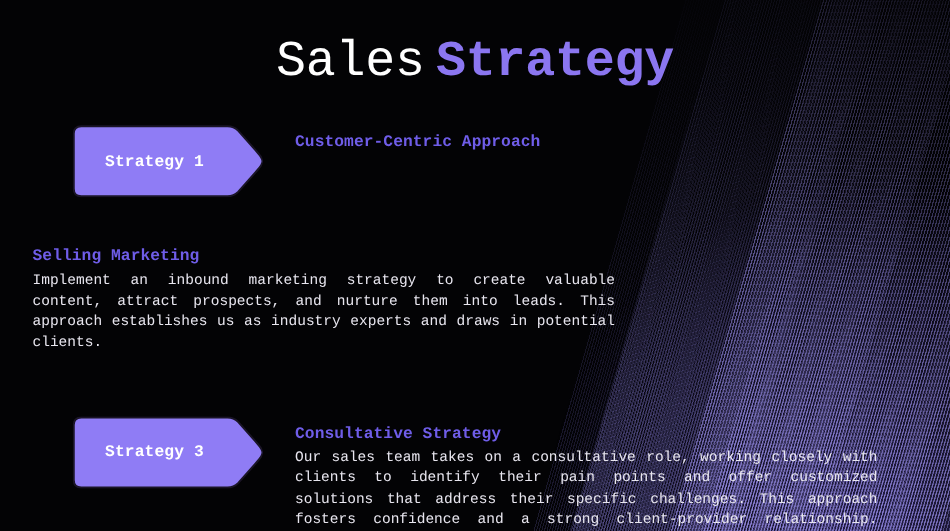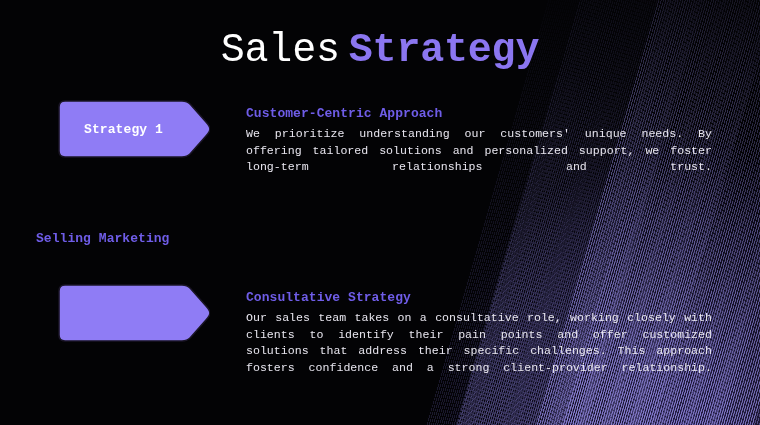--- a/index.html
+++ b/index.html
@@ -136,21 +136,21 @@
     height: 58px;
     display: flex;
     align-items: center;
     font-size: 13px;
     font-weight: 700;
     color: #ffffff;
     letter-spacing: 0.1px;
   }
 
   .text-col {
-    margin-left: 36px;
+    margin-left: 26px;
     width: 466px;
     flex: 0 0 auto;
   }
   .row-heading {
     font-size: 13px;
     font-weight: 700;
     color: #6f5de8;
     margin: 6px 0 5px 0;
     letter-spacing: 0.05px;
   }
@@ -194,35 +194,36 @@
 
     <div class="row">
       <div class="badge-wrap">
         <svg class="badge-svg" viewBox="0 0 152 58">
           <path d="M7,1 L124,1 Q129,1 132.5,4.5 L148,22 Q152,26.5 152,29 Q152,31.5 148,36 L132.5,53.5 Q129,57 124,57 L7,57 Q1,57 1,51 L1,7 Q1,1 7,1 Z" fill="#8f7cf5" stroke="#1a1526" stroke-width="1.6"></path>
         </svg>
         <span class="badge-label">Strategy 1</span>
       </div>
       <div class="text-col">
         <div class="row-heading">Customer-Centric Approach</div>
-        <div class="row-body">We prioritize understanding our customers' unique needs. By offering tailored solutions and personalized support, we foster long-term relationships and trust.</div>
       </div>
     </div>
 
     <div class="row">
       <div class="text-col">
         <div class="row-heading">Selling Marketing</div>
+        <div class="row-body">Implement an inbound marketing strategy to create valuable content, attract prospects, and nurture them into leads. This approach establishes us as industry experts and draws in potential clients.</div>
       </div>
     </div>
 
     <div class="row">
       <div class="badge-wrap">
         <svg class="badge-svg" viewBox="0 0 152 58">
           <path d="M7,1 L124,1 Q129,1 132.5,4.5 L148,22 Q152,26.5 152,29 Q152,31.5 148,36 L132.5,53.5 Q129,57 124,57 L7,57 Q1,57 1,51 L1,7 Q1,1 7,1 Z" fill="#8f7cf5" stroke="#1a1526" stroke-width="1.6"></path>
         </svg>
+        <span class="badge-label">Strategy 3</span>
       </div>
       <div class="text-col">
         <div class="row-heading">Consultative Strategy</div>
         <div class="row-body">Our sales team takes on a consultative role, working closely with clients to identify their pain points and offer customized solutions that address their specific challenges. This approach fosters confidence and a strong client-provider relationship.</div>
       </div>
     </div>
 
   </div>
 </div>
 

